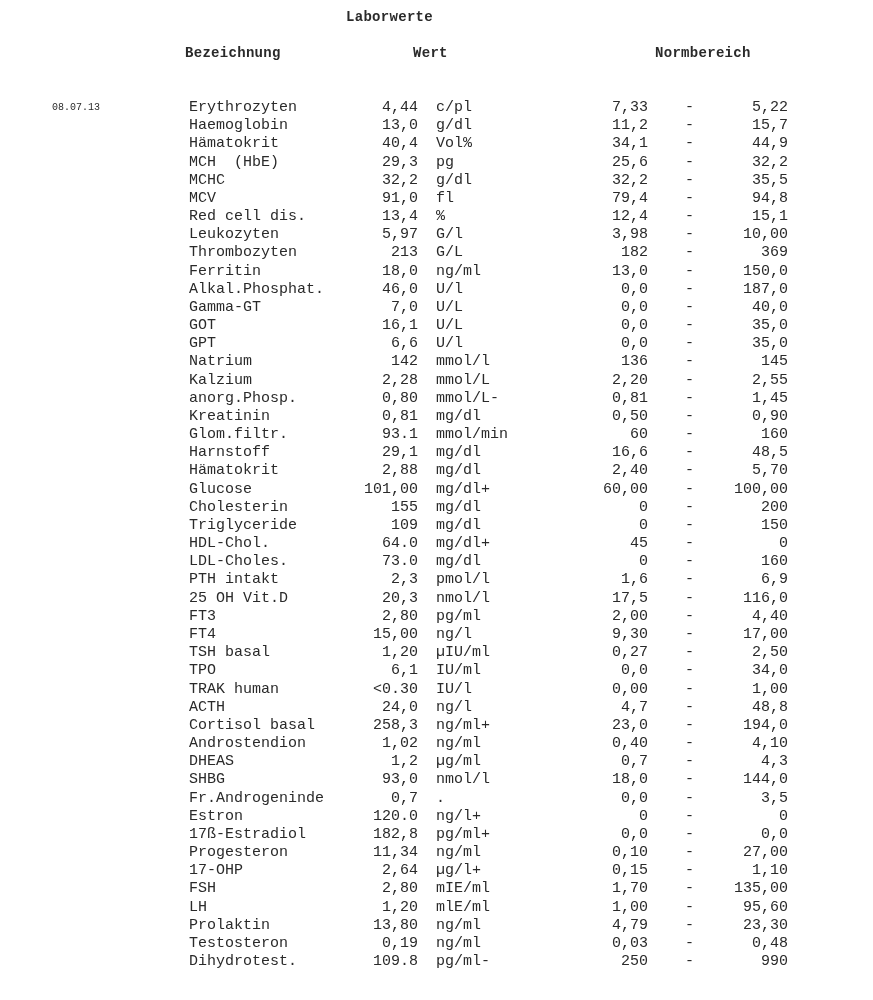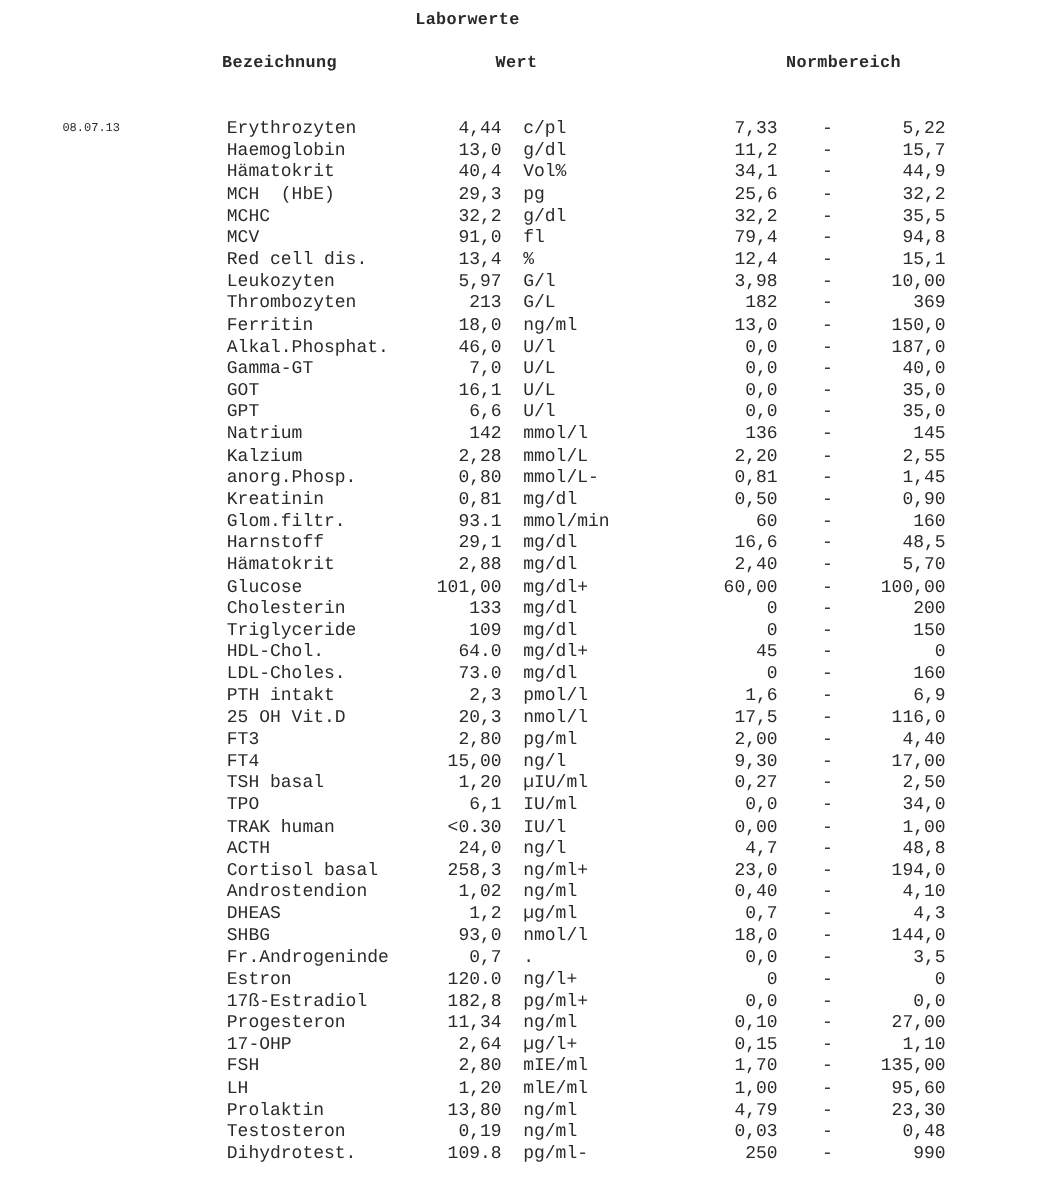--- a/index.html
+++ b/index.html
@@ -252,21 +252,21 @@
       <div class="row">
     <span class="c-name">Glucose</span>
     <span class="c-value">101,00</span>
     <span class="c-unit">mg/dl+</span>
     <span class="c-low">60,00</span>
     <span class="c-dash">-</span>
     <span class="c-high">100,00</span>
   </div>
       <div class="row">
     <span class="c-name">Cholesterin</span>
-    <span class="c-value">133</span>
+    <span class="c-value">155</span>
     <span class="c-unit">mg/dl</span>
     <span class="c-low">0</span>
     <span class="c-dash">-</span>
     <span class="c-high">200</span>
   </div>
       <div class="row">
     <span class="c-name">Triglyceride</span>
     <span class="c-value">109</span>
     <span class="c-unit">mg/dl</span>
     <span class="c-low">0</span>

